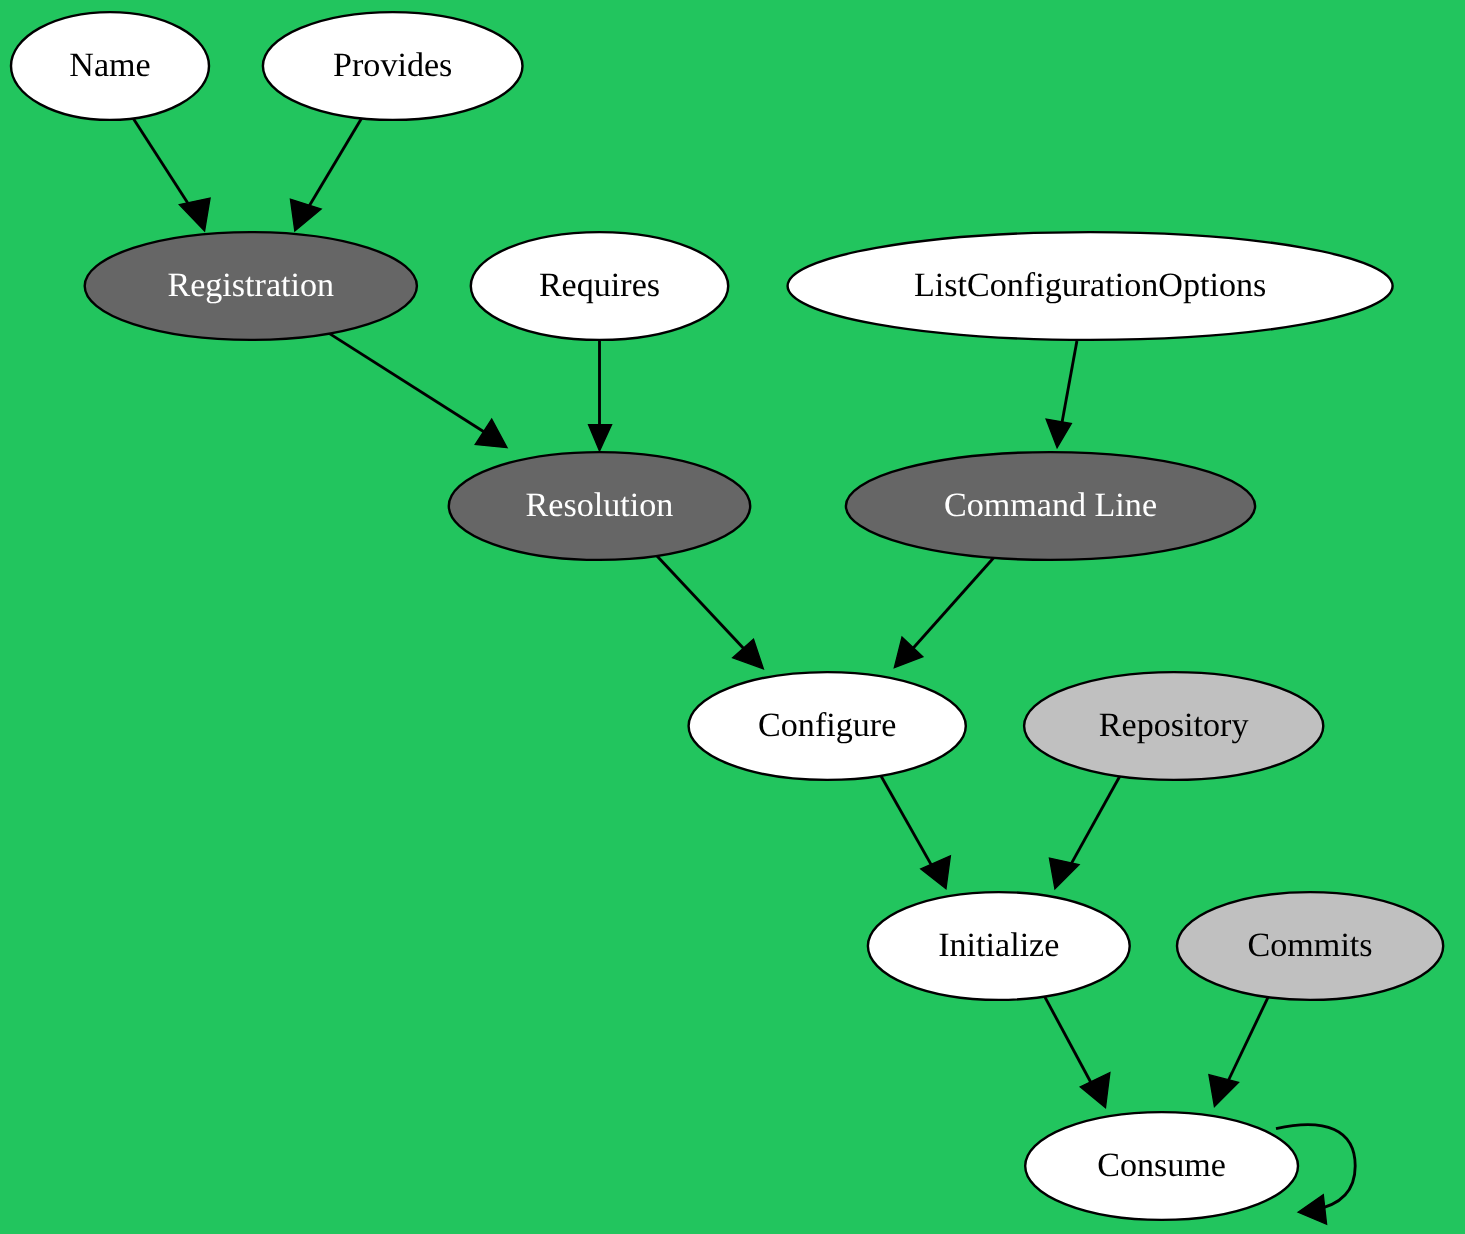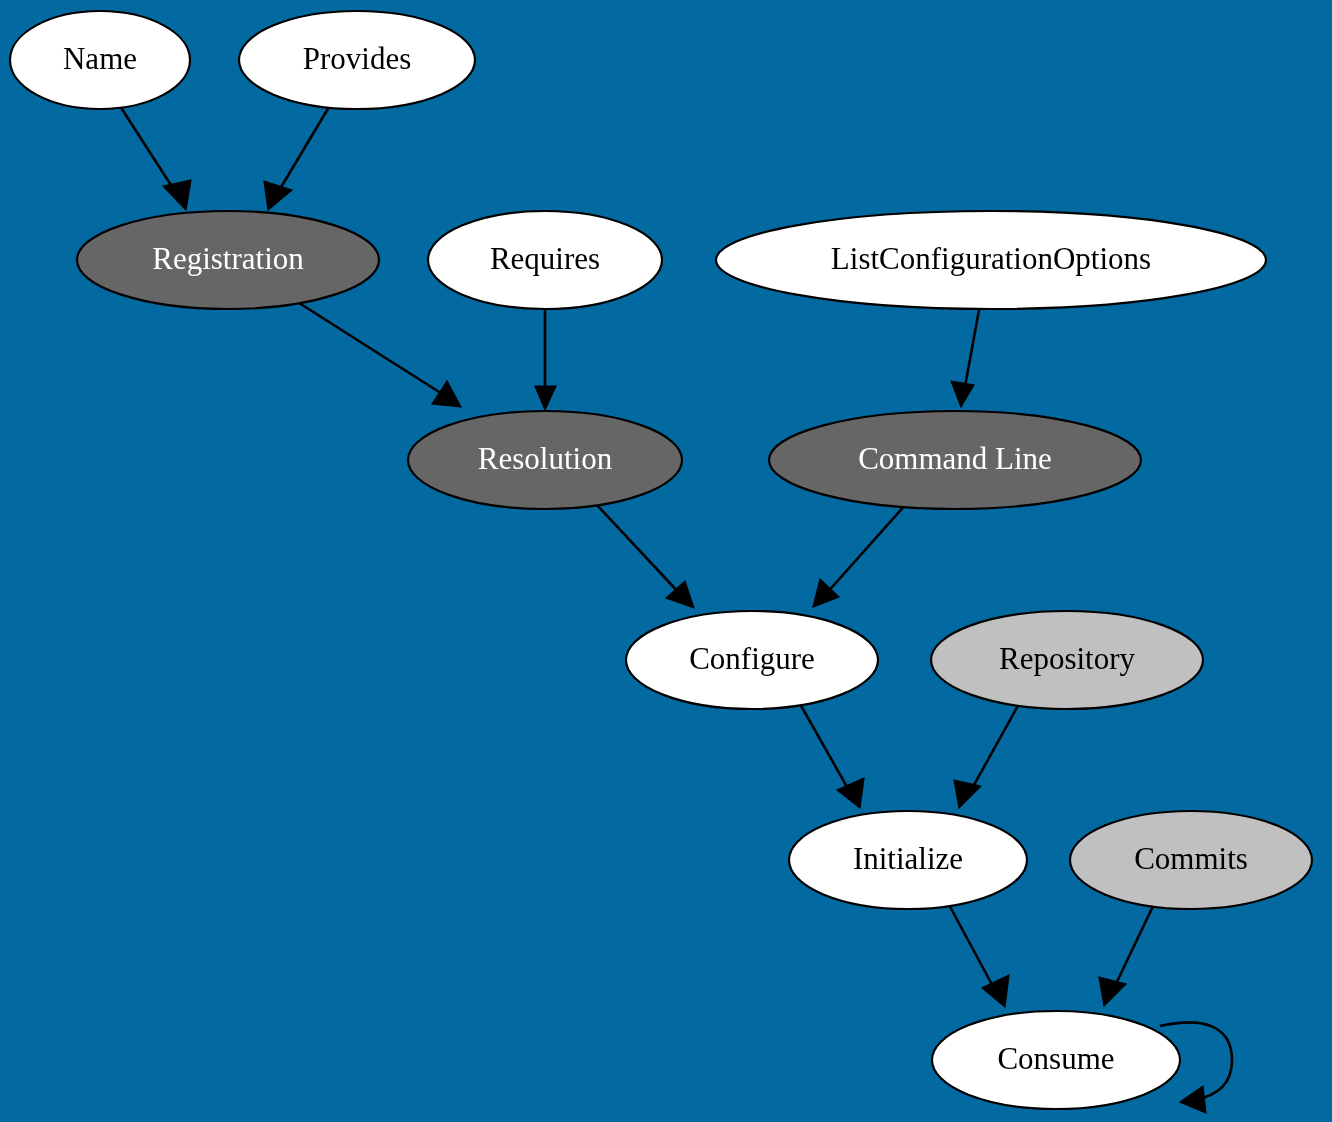--- a/index.html
+++ b/index.html
@@ -8,21 +8,21 @@
     padding: 0;
     background: #ffffff;
   }
   body {
     font-family: "Liberation Serif", "DejaVu Serif", serif;
   }
   #stage {
     position: relative;
     width: 1332px;
     height: 1122px;
-    background: #0369a1;
+    background: #22c55e;
     overflow: hidden;
   }
   #graph-svg {
     position: absolute;
     left: 0;
     top: 0;
     width: 1332px;
     height: 1122px;
     display: block;
   }

